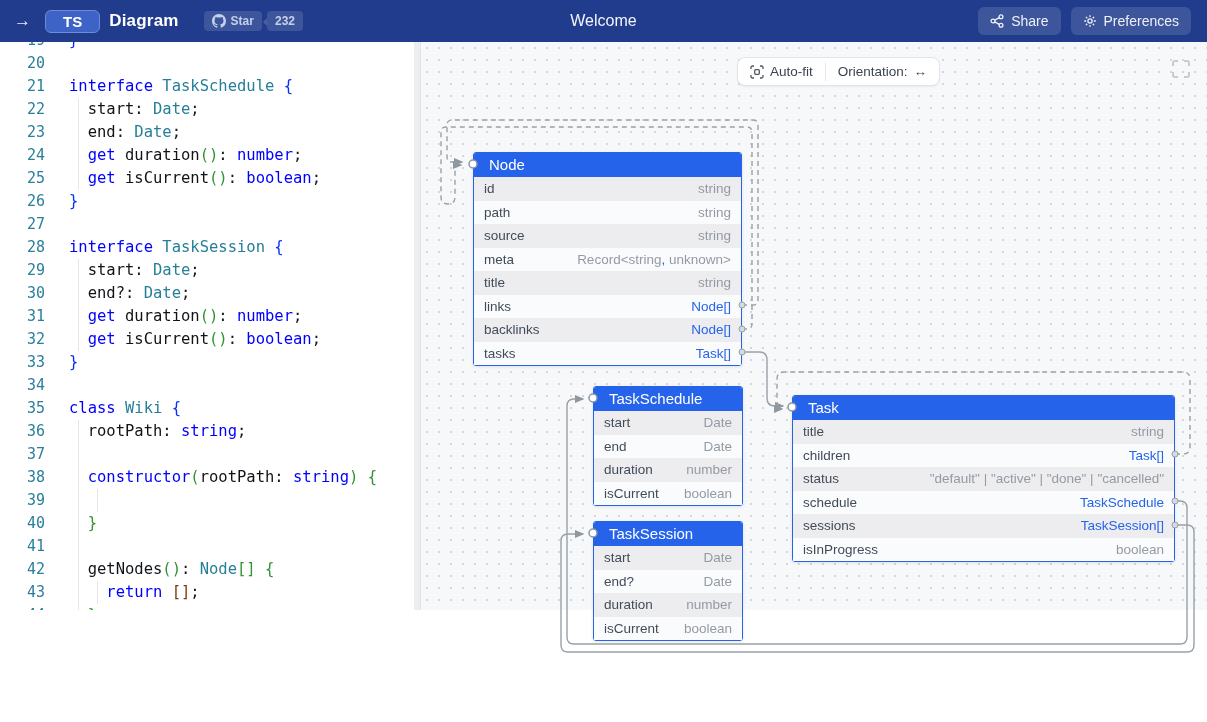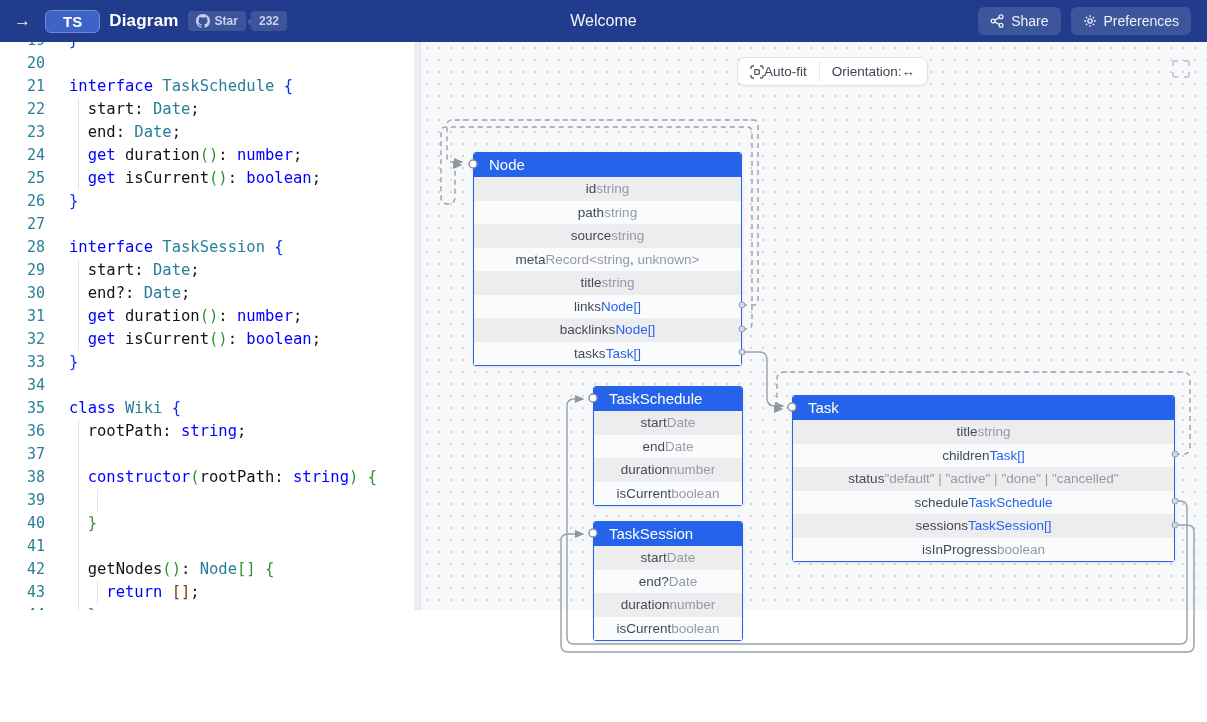--- a/index.html
+++ b/index.html
@@ -4,21 +4,21 @@
 <style>
   * { margin:0; padding:0; box-sizing:border-box; }
   html,body { width:1207px; height:722px; overflow:hidden; font-family:"Liberation Sans", sans-serif; background:#fff; }
 
   
   .topbar { position:relative; height:42px; background:#213c8d; display:flex; align-items:center; color:#fff; }
   .topbar-left { display:flex; align-items:center; gap:9px; padding-left:14px; z-index:2; }
   .back-arrow { font-size:17px; color:#e8ecf7; cursor:pointer; width:22px; }
   .ts-badge { background:#3e63c6; border:1px solid #6c8cd8; color:#fff; font-weight:bold; font-size:15px; border-radius:6px; padding:2px 17px; }
   .app-name { font-weight:bold; font-size:17px; letter-spacing:.2px; }
-  .gh { display:flex; align-items:flex-start; margin-left:0; font-size:12px; font-weight:bold; color:#c6d0ec; cursor:pointer; }
+  .gh { display:flex; align-items:flex-start; margin-left:16px; font-size:12px; font-weight:bold; color:#c6d0ec; cursor:pointer; }
   .gh-star { display:flex; align-items:center; gap:5px; background:rgba(255,255,255,.13); border-radius:4px; padding:3px 8px; }
   .gh-count { position:relative; background:rgba(255,255,255,.13); border-radius:4px; padding:3px 8px; margin-left:5px; }
   .gh-count:before { content:""; position:absolute; left:-4px; top:7px; border:4px solid transparent; border-right-color:rgba(255,255,255,.18); border-left:none; }
   .topbar-title { position:absolute; left:0; right:0; text-align:center; font-size:16px; color:#f2f5fb; }
   .topbar-right { margin-left:auto; display:flex; gap:10px; padding-right:16px; z-index:2; }
   .tb-btn { display:flex; align-items:center; gap:7px; background:rgba(255,255,255,.13); border:none; color:#eef1f9; font-size:14px; font-family:inherit; border-radius:6px; padding:6px 12px; cursor:pointer; }
 
   
   .main { display:flex; height:568px; }
   .editor { width:413px; background:#fff; overflow:hidden; position:relative; }
@@ -32,29 +32,29 @@
   .ln { width:45px; text-align:right; color:#2a7f9b; flex:none; font-size:15px; }
   .code { margin-left:24px; color:#16181d; }
   .guide { position:absolute; top:0; width:1px; height:23px; background:#e6e6e6; }
   .g1 { left:78px; } .g2 { left:97px; }
   .tk-k { color:#0000ff; } .tk-t { color:#267f99; } .tk-id { color:#101418; }
   .tk-p { color:#16181d; } .tk-b1 { color:#0431fa; } .tk-b2 { color:#319331; } .tk-b3 { color:#7b3814; }
 
   
   .cv-toolbar { position:absolute; left:316px; top:15px; display:flex; align-items:stretch; background:#fff;
     border:1px solid #e1e4e8; border-radius:8px; box-shadow:0 1px 2px rgba(0,0,0,.05); z-index:5; }
-  .cv-btn { display:flex; align-items:center; gap:0; font-size:13.5px; color:#3c4350; background:none; border:none; font-family:inherit; padding:6px 12px; cursor:pointer; }
+  .cv-btn { display:flex; align-items:center; gap:6px; font-size:13.5px; color:#3c4350; background:none; border:none; font-family:inherit; padding:6px 12px; cursor:pointer; }
   .cv-sep { width:1px; background:#e7e9ec; margin:4px 0; }
   .fs-btn { position:absolute; left:748px; top:16px; width:24px; height:24px; background:none; border:none; cursor:pointer; z-index:5; }
 
   
   .dg-table { position:absolute; border:1px solid #2563eb; border-radius:3px; background:#fff;
     box-shadow:0 1px 3px rgba(40,60,120,.12); z-index:2; cursor:grab; }
   .dg-head { position:relative; height:24px; line-height:24px; background:#2563eb; color:#fff; font-size:15px; font-weight:500; padding-left:15px; border-radius:2px 2px 0 0; }
-  .dg-row { display:flex; justify-content:center; height:23.5px; line-height:23.5px; font-size:13.5px; padding:0 10px; }
+  .dg-row { display:flex; justify-content:space-between; height:23.5px; line-height:23.5px; font-size:13.5px; padding:0 10px; }
   .dg-row:nth-child(odd) { background:#fafbfc; }
   .dg-row:nth-child(even) { background:#ededef; }
   .dg-name { color:#414b59; }
   .muted { color:#949aa4; } .ref { color:#2563eb; }
 
   .edges { position:absolute; left:0; top:0; z-index:3; pointer-events:none; }
 </style>
 </head>
 <body>
 

